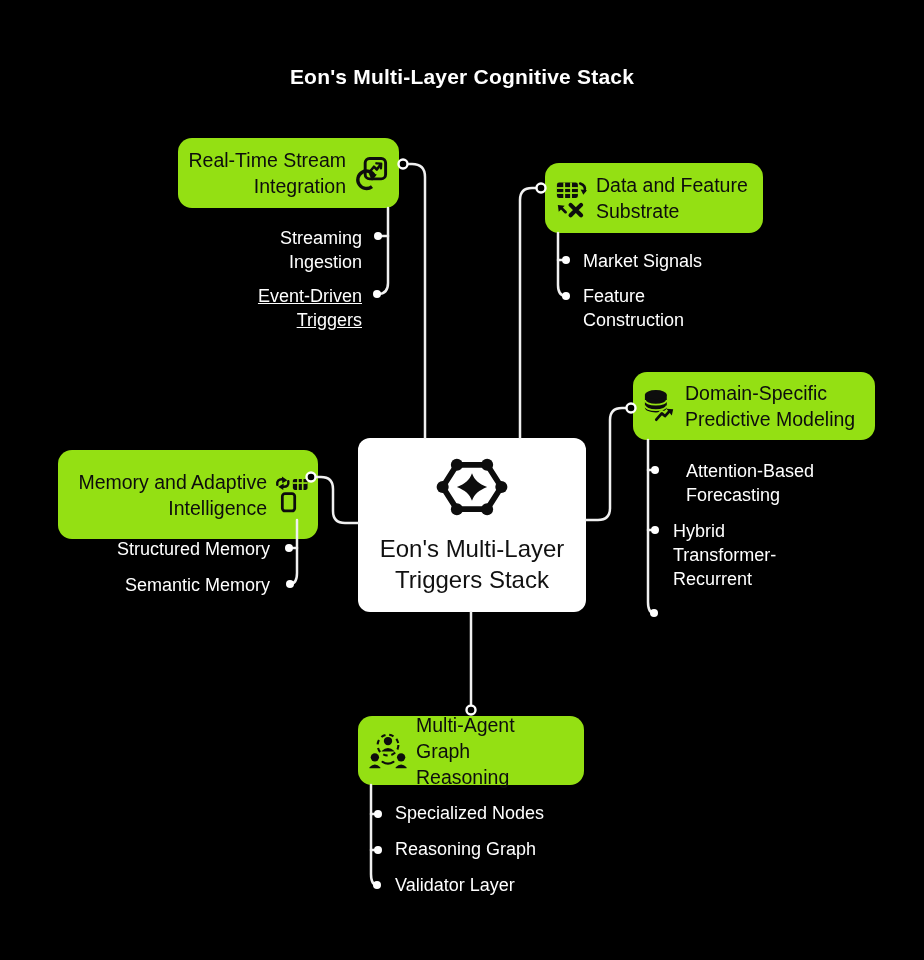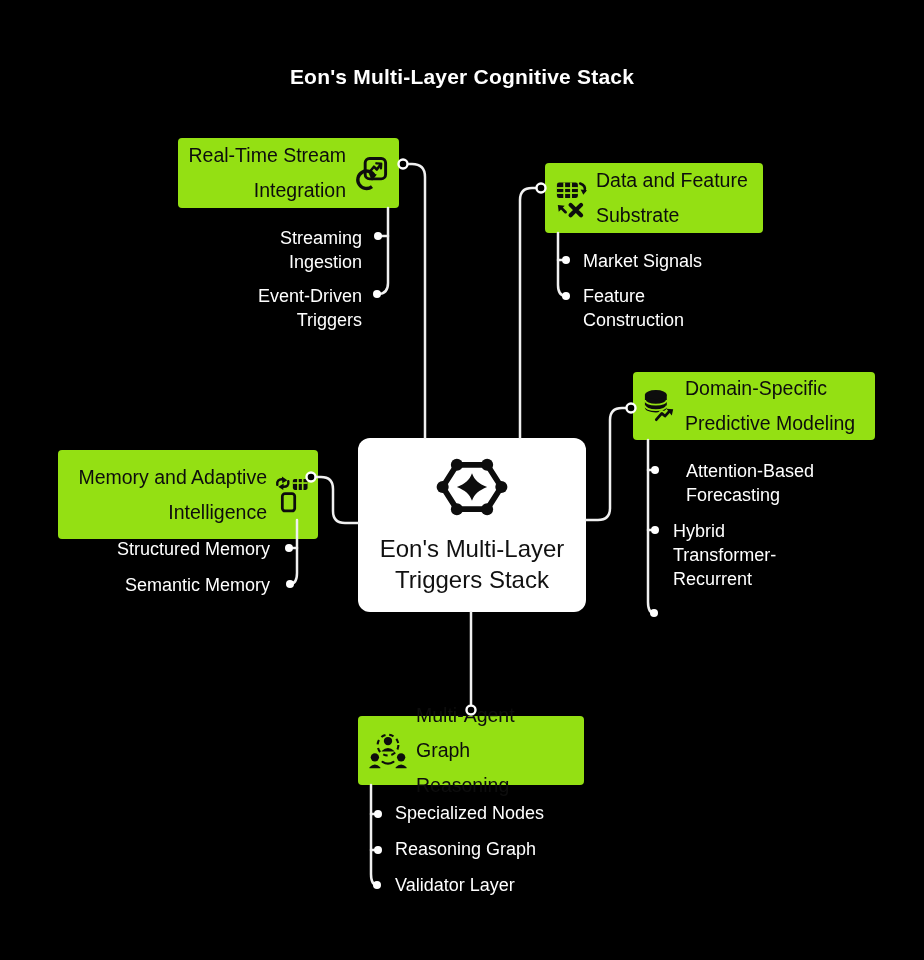--- a/index.html
+++ b/index.html
@@ -5,37 +5,37 @@
   html,body{margin:0;padding:0;background:#000;}
   body{width:924px;height:960px;position:relative;font-family:"Liberation Sans",sans-serif;}
   .canvas{position:absolute;left:0;top:0;width:924px;height:960px;background:var(--background,#000);overflow:hidden;}
   .title{position:absolute;left:0;top:64px;width:924px;text-align:center;color:#fff;
          font-size:21px;line-height:26px;font-weight:700;letter-spacing:.2px;}
   .wires{position:absolute;left:0;top:0;z-index:3;pointer-events:none;}
   .wire{fill:none;stroke:var(--connector,#f0f0f0);stroke-width:2.5;stroke-linecap:round;}
   .dot{fill:#fff;}
   .ring{fill:#000;stroke:#fff;stroke-width:2.4;}
   .node{position:absolute;box-sizing:border-box;display:flex;align-items:center;z-index:2;}
-  .branch{background:var(--branch-fill,#94e013);border-radius:4px;color:var(--branch-text,#0d0d0d);
-          font-size:19.5px;line-height:35px;}
+  .branch{background:var(--branch-fill,#94e013);border-radius:14px;color:var(--branch-text,#0d0d0d);
+          font-size:19.5px;line-height:26px;}
   .blabel{white-space:pre-line;}
   .bicon{display:flex;align-items:center;flex:0 0 auto;}
   .bicon svg,.cicon svg{overflow:visible;display:block;}
   .pos-tl{left:178px;top:138px;width:221px;height:70px;justify-content:flex-end;padding:0 10px;gap:8px;text-align:right;}
   .pos-tr{left:545px;top:163px;width:218px;height:70px;justify-content:flex-start;padding:0 11px;gap:9px;text-align:left;}
   .pos-r {left:633px;top:372px;width:242px;height:68px;justify-content:flex-start;padding:12px 11px;gap:10px;text-align:left;}
   .pos-l {left:50px;top:450px;width:260px;height:89px;justify-content:flex-end;padding:0 10px;gap:8px;text-align:right;margin-left:8px;}
   .pos-b {left:358px;top:716px;width:226px;height:69px;justify-content:flex-start;padding:0 11px;gap:9px;text-align:left;}
   .center{left:358px;top:438px;width:228px;height:174px;background:var(--center-fill,#fff);border-radius:12px;
           flex-direction:column;justify-content:center;gap:14px;color:var(--center-text,#111);
           font-size:24px;line-height:31px;text-align:center;}
   .clabel{white-space:pre-line;}
   .child{position:absolute;color:var(--child-text,#fff);font-size:18px;line-height:24px;white-space:pre-line;z-index:2;}
   .align-r{text-align:right;}
-  .c-tl-0{right:562px;top:226px;} .c-tl-1{right:562px;top:284px;}
+  .c-tl-0{right:562px;top:226px;} .c-tl-1{right:562px;top:284px;text-decoration:underline;}
   .c-tr-0{left:583px;top:249px;}  .c-tr-1{left:583px;top:284px;}
   .c-r-0{left:686px;top:459px;}   .c-r-1{left:673px;top:519px;}  .c-r-2{left:673px;top:603px;}
   .c-l-0{right:654px;top:537px;}  .c-l-1{right:654px;top:573px;}
   .c-b-0{left:395px;top:801px;}   .c-b-1{left:395px;top:837px;}  .c-b-2{left:395px;top:873px;}
 </style>
 </head>
 <body>
 
 <div class="canvas">
 

